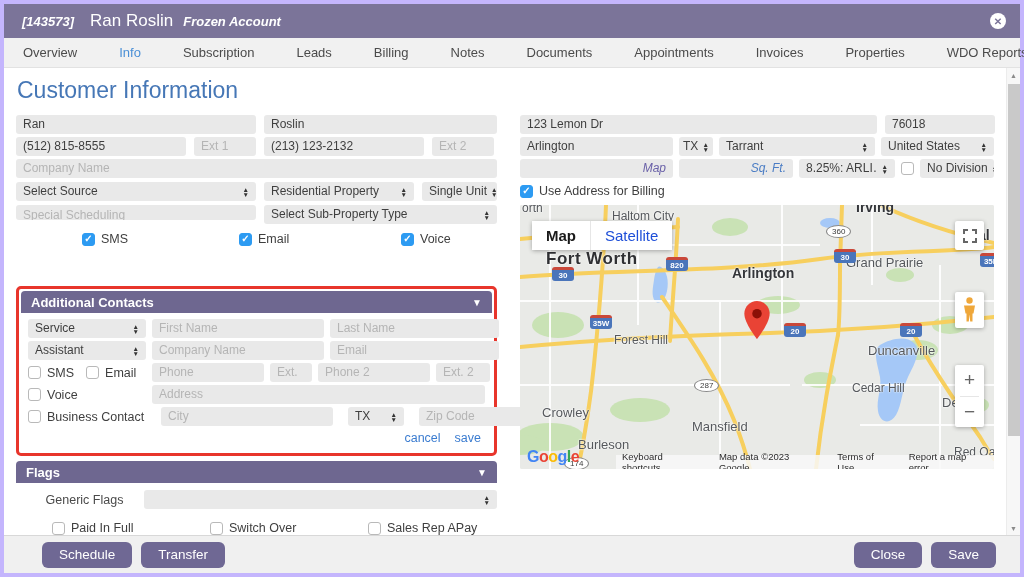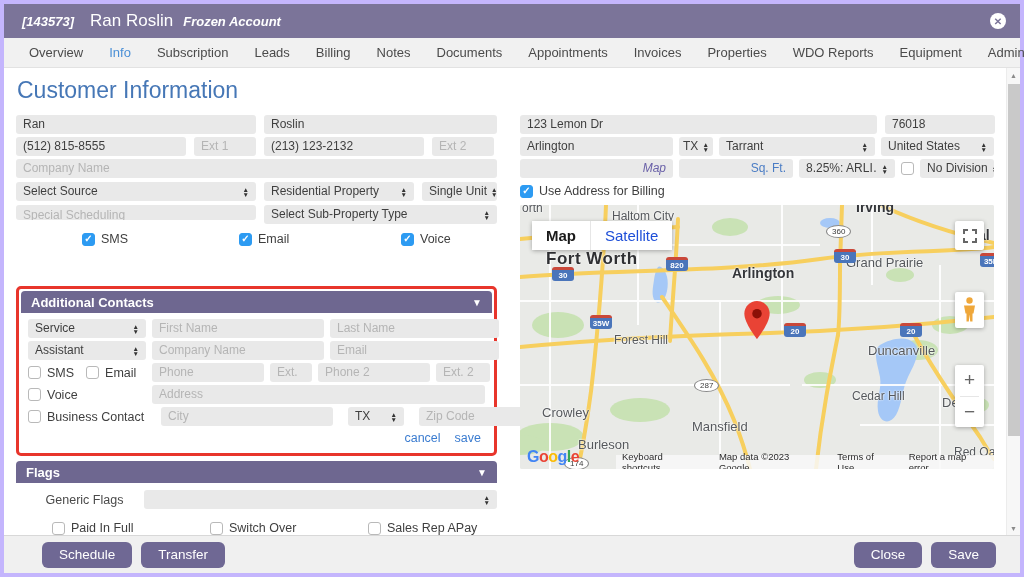--- a/index.html
+++ b/index.html
@@ -8,21 +8,21 @@
   .frame { position:absolute; inset:0; width:1024px; height:577px; border:4px solid #c4b5fd; display:flex; flex-direction:column; background:#fff; }
 
   
   .titlebar { height:34px; background:#7b7499; color:#fff; display:flex; align-items:center; padding:0 14px 0 18px; flex:0 0 auto; }
   .tb-id { font-style:italic; font-size:13px; font-weight:bold; margin-right:16px; }
   .tb-name { font-size:17px; margin-right:10px; }
   .tb-status { font-size:13px; font-style:italic; font-weight:bold; }
   .tb-close { margin-left:auto; width:16px; height:16px; border-radius:50%; background:#fff; color:#7b7499; font-size:10px; font-weight:bold; display:flex; align-items:center; justify-content:center; cursor:pointer; }
 
   
-  .tabs { height:30px; background:#f1f1f1; display:flex; align-items:center; padding:0 12px; gap:0; flex:0 0 auto; border-bottom:1px solid #e2e2e2;}
+  .tabs { height:30px; background:#f1f1f1; display:flex; align-items:center; padding:0 6px; gap:16px; flex:0 0 auto; border-bottom:1px solid #e2e2e2;}
   .tab { font-size:13px; color:#4b4b4b; padding:0 13px; cursor:pointer; white-space:nowrap; }
   .tab.active { color:#4a8fd6; }
 
   
   .content { position:relative; flex:1 1 auto; background:#fff; overflow:hidden; }
   .page-title { position:absolute; left:13px; top:9px; font-size:23px; color:#4677b6; font-weight:500; }
 
   .leftcol  { position:absolute; left:12px;  top:47px; width:481px; }
   .rightcol { position:absolute; left:516px; top:47px; width:474px; }
 
@@ -53,21 +53,21 @@
   .ac-fields { padding:6px 7px 4px 7px; }
   .links { display:flex; justify-content:flex-end; gap:14px; padding:2px 4px 2px 0; }
   .link { color:#3b7cd0; font-size:12.5px; cursor:pointer; }
 
   .flags-box { margin-top:5px;text-align:center; }
   .flags-row1 { display:flex; align-items:center; margin-top:7px; }
   .flags-label { width:128px; padding-left:9px; font-size:12.5px; color:#4a4a4a; }
   .flags-cbrow { display:flex; margin:12px 0 0 36px; }
 
   .maplink  { color:#6a61a8; font-style:italic; text-align:right; cursor:pointer; }
-  .sqftlink { color:#4a7cc4; text-align:right; cursor:pointer; }
+  .sqftlink { color:#4a7cc4; font-style:italic; text-align:right; cursor:pointer; }
 
   
   .map { position:relative; width:474px; height:264px; margin-top:7px; background:#e9eae7; overflow:hidden; border-radius:2px; }
   .map svg.roads { position:absolute; inset:0; }
   .mlabel { position:absolute; color:#55585c; font-size:12px; white-space:nowrap; text-shadow:0 0 2px #fff,0 0 2px #fff; }
   .mlabel.big { color:#2f3033; font-size:17px; font-weight:bold; letter-spacing:.5px; }
   .mlabel.med { color:#34363a; font-size:14px; font-weight:bold; }
   .ishield { position:absolute; width:22px; background:#4a75ba; border-top:3px solid #c9483a; border-radius:3px;
              color:#fff; font-size:8px; font-weight:bold; text-align:center; padding:1px 0; }
   .oshield { position:absolute; background:#fff; border:1px solid #8a8a8a; border-radius:50%;
@@ -412,21 +412,21 @@
 
         <span class="mlabel" style="left:2px; top:-4px">orth</span>
         <span class="mlabel" style="left:92px; top:4px">Haltom City</span>
         <span class="mlabel med" style="left:336px; top:-6px">Irving</span>
         <span class="mlabel med" style="left:458px; top:22px">al</span>
         <span class="mlabel big" style="left:26px; top:44px">Fort Worth</span>
         <span class="mlabel med" style="left:212px; top:60px">Arlington</span>
         <span class="mlabel" style="left:326px; top:50px; font-size:13px">Grand Prairie</span>
         <span class="mlabel" style="left:94px; top:128px">Forest Hill</span>
         <span class="mlabel" style="left:348px; top:138px; font-size:13px">Duncanville</span>
-        <span class="mlabel" style="left:332px; top:184px">Cedar Hill</span>
+        <span class="mlabel" style="left:332px; top:176px">Cedar Hill</span>
         <span class="mlabel" style="left:422px; top:190px; font-size:13px">De</span>
         <span class="mlabel" style="left:22px; top:200px; font-size:13px">Crowley</span>
         <span class="mlabel" style="left:172px; top:214px; font-size:13px">Mansfield</span>
         <span class="mlabel" style="left:58px; top:232px; font-size:13px">Burleson</span>
         <span class="mlabel" style="left:434px; top:240px">Red Oa</span>
 
         <span class="oshield" style="left:306px; top:20px">360</span>
         <span class="ishield" style="left:314px; top:44px">30</span>
         <span class="ishield" style="left:32px; top:62px">30</span>
         <span class="ishield" style="left:146px; top:52px">820</span>

